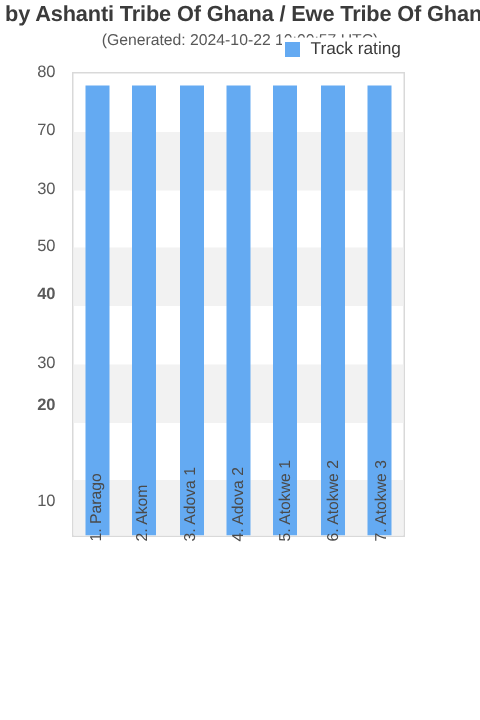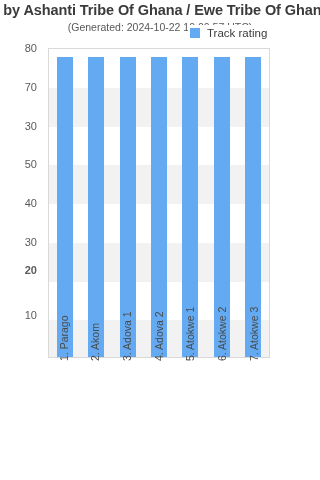--- a/index.html
+++ b/index.html
@@ -173,24 +173,24 @@
   <div class="chart-title">th by Ashanti Tribe Of Ghana / Ewe Tribe Of Ghana:</div>
 
   <div class="chart-subtitle">(Generated: 2024-10-22 10:00:57 UTC)</div>
 
   <div class="legend">
     <span class="legend-swatch"></span>
     <span class="legend-label">Track rating</span>
   </div>
 
   <div class="y-axis">
-      <div class="y-tick" style="top: 267px;">10</div>
+      <div class="y-tick" style="top: 286px;">10</div>
       <div class="y-tick" style="top: 222px; font-weight: bold;">20</div>
       <div class="y-tick" style="top: 193.75px; text-align: right;">30</div>
-      <div class="y-tick" style="top: 155px;">40</div>
+      <div class="y-tick" style="top: 148px; font-weight: bold;">40</div>
       <div class="y-tick" style="top: 116.25px;">50</div>
       <div class="y-tick" style="top: 77.5px;">30</div>
       <div class="y-tick" style="top: 38.75px; margin-left: 20px;">70</div>
       <div class="y-tick" style="top: 0px;">80</div>
     </div>
 
   <div class="plot-area">
     <div class="bands-layer">
         <div class="band" style="top: 271.25px; height: 38.75px;"></div>
         <div class="band" style="top: 193.75px; height: 38.75px;"></div>

